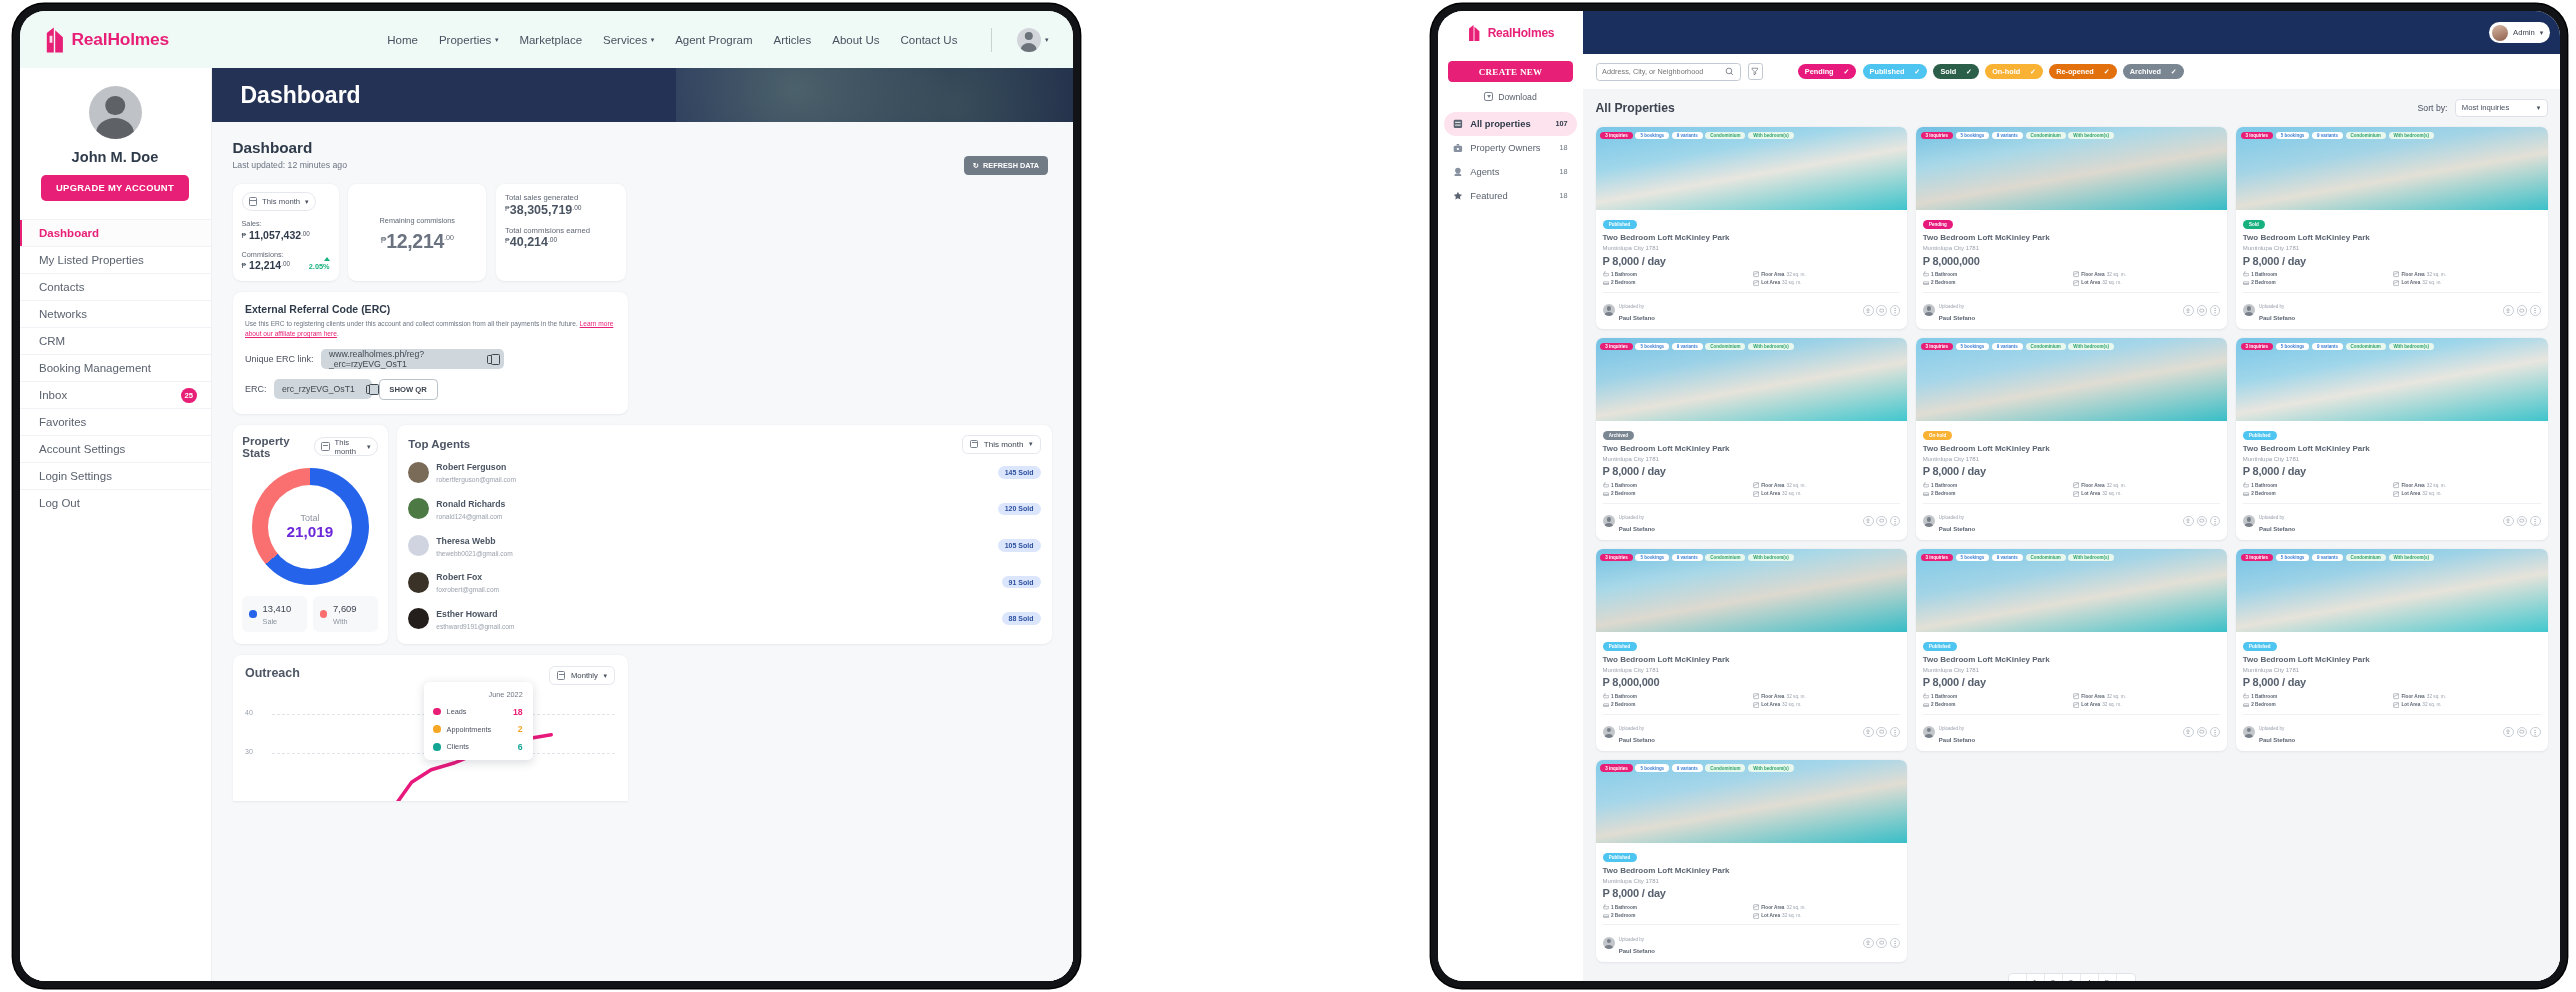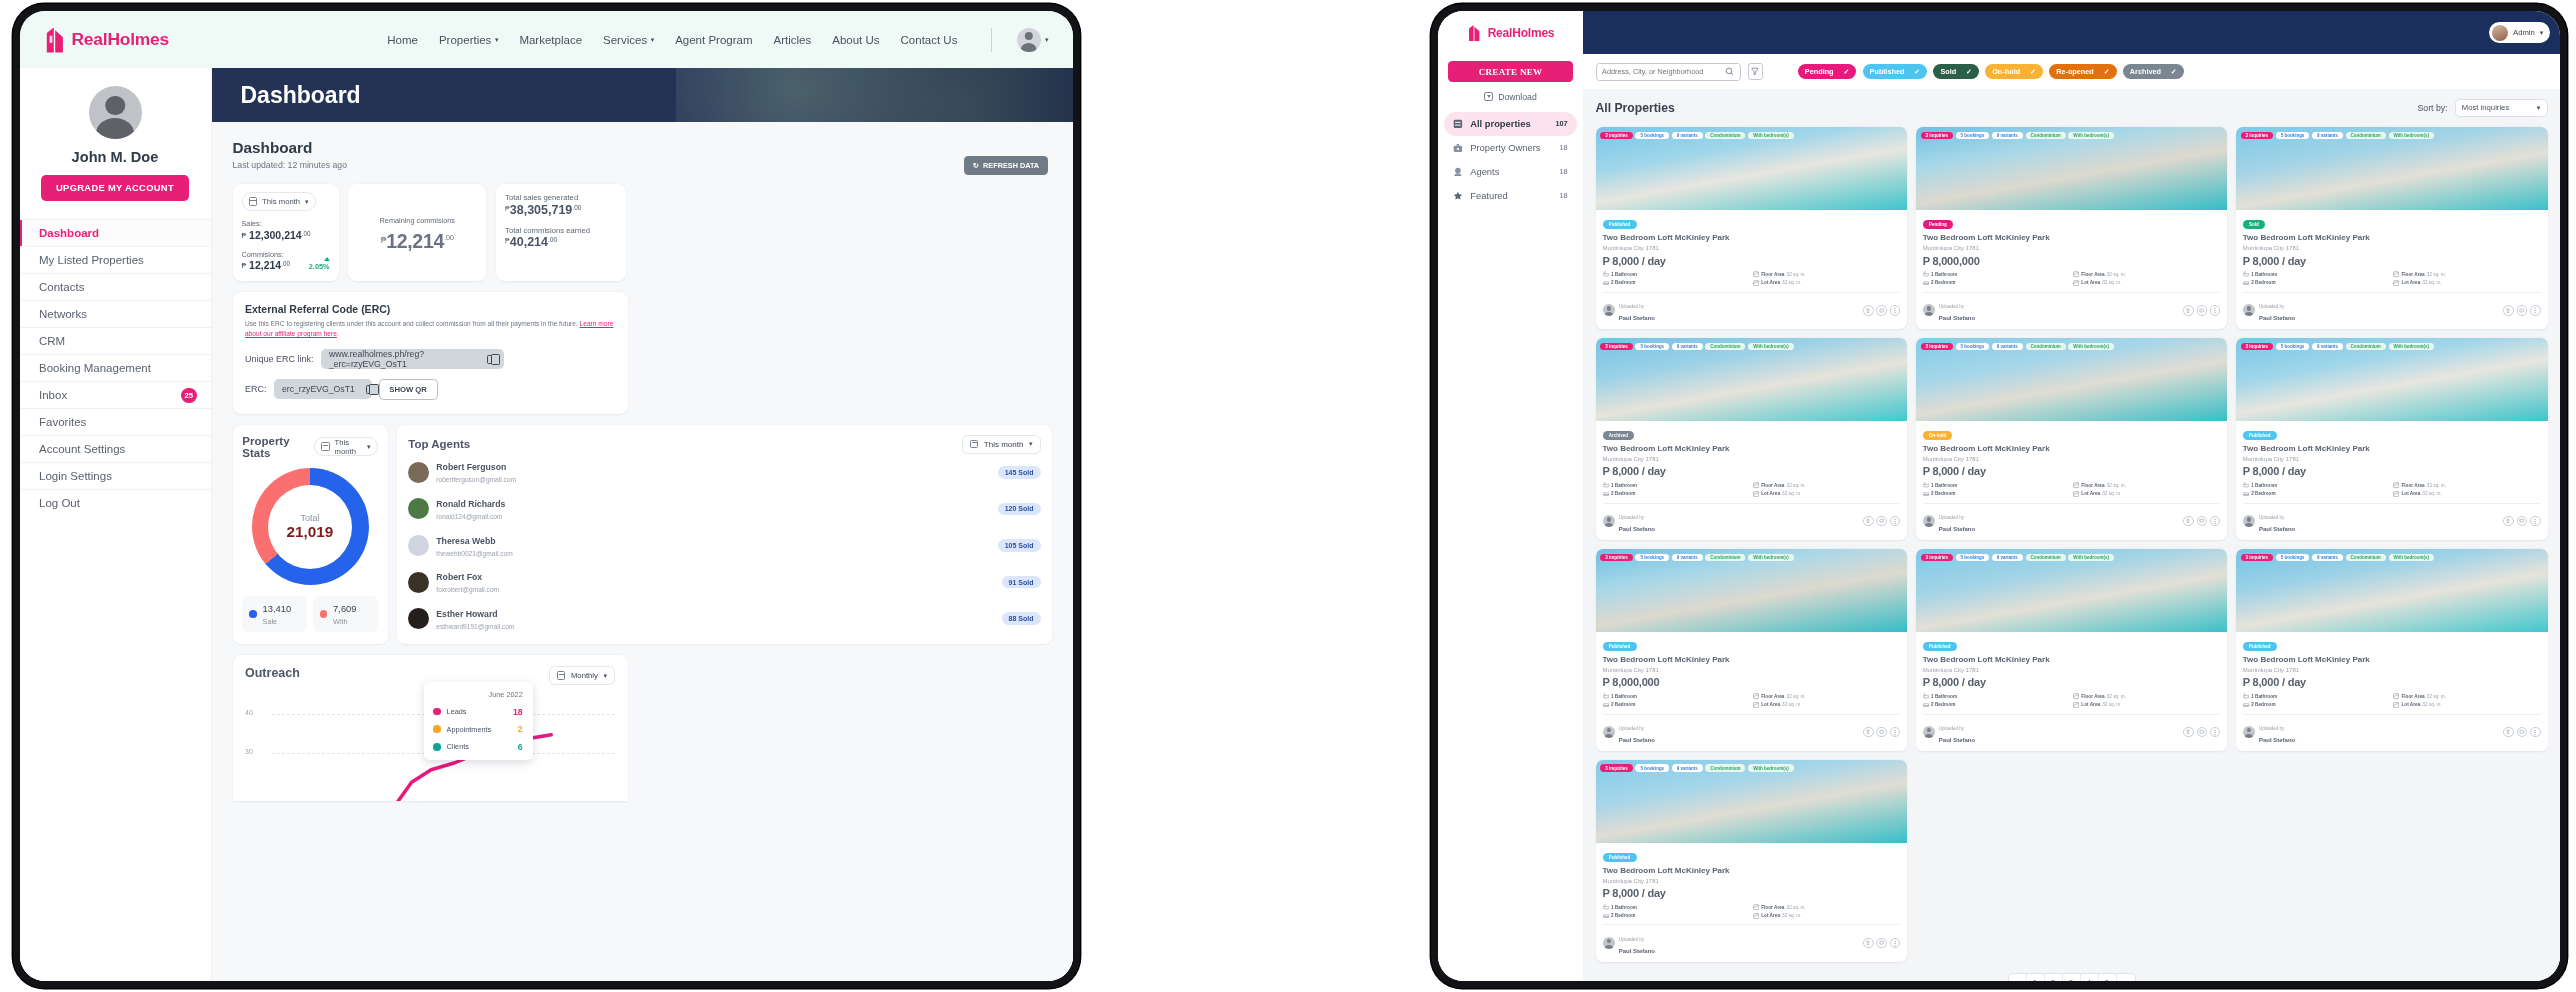--- a/index.html
+++ b/index.html
@@ -94,21 +94,21 @@
 
   .two-col { display: flex; gap: 9.8px; margin-top: 11px; }
   .ps-card { width: 155px; background:#fff; border-radius: 8.4px; padding: 9.8px 9.8px 8.4px; box-shadow: 0 0.7px 2.1px rgba(30,40,60,.07);}
   .ps-head { display:flex; align-items:center; gap:7px; }
   .ps-title { font-size: 11.5px; font-weight: 700; color: #4e5665; }
   .donut-wrap { position: relative; width: 117px; height: 117px; margin: 9.8px auto 0; }
   .donut { width:100%; height:100%; border-radius:50%;
      background: conic-gradient(#2563eb 0deg 230deg, #fa7070 230deg 360deg); }
   .donut-hole { position:absolute; left:50%; top:50%; transform:translate(-50%,-50%); width: 84px; height: 84px; background:#fff; border-radius:50%; display:flex; flex-direction:column; align-items:center; justify-content:center;}
   .donut-hole .t { font-size: 9px; color: #8d949f; }
-  .donut-hole .v { font-size: 15.3px; font-weight: 700; color: #7f1d1d; }
+  .donut-hole .v { font-size: 15.3px; font-weight: 700; color: #6d28d9; }
   .legend-row { display:flex; gap:5.6px; margin-top: 11px; }
   .legend-box { flex:1; background:#f7f8fa; border-radius:5.6px; padding: 5.6px 7px; display:flex; align-items:center; gap:5.6px;}
   .dot { width:7.7px; height:7.7px; border-radius:50%; flex-shrink:0;}
   .legend-v { font-size: 9.4px; color:#3c434f; }
   .legend-l { font-size: 7.3px; color:#8d949f; }
 
   .ta-card { flex: 1; background:#fff; border-radius:8.4px; padding: 9.8px 11px 7px; box-shadow: 0 0.7px 2.1px rgba(30,40,60,.07); }
   .ta-head { display:flex; align-items:center; justify-content:space-between; }
   .ta-title { font-size:11.5px; font-weight:700; color:#4e5665; }
   .ta-sel { border:0.7px solid #e4e7ec; border-radius:5.6px; height:19.5px; display:flex; align-items:center; gap:5.6px; padding:0 7px; font-size:8px; color:#3c434f; cursor:pointer;}
@@ -326,21 +326,21 @@
           <div class="cards-row">
             <div class="card kcard1">
               <div class="pill-sel">
                 <span class="cal-ico"></span>
                 <span>This month</span>
                 <span class="caret">▾</span>
               </div>
               <div class="mini-label">Sales:</div>
               <div class="amt">
                 <span class="peso">₱</span>
-                <span>12,300,214</span><span class="cents">.00</span>
+                <span>11,057,432</span><span class="cents">.00</span>
               </div>
               <div class="pct-wrap">
                 <div>
                   <div class="mini-label">Commisions:</div>
                   <div class="amt">
                     <span class="peso">₱</span>
                     <span>12,214</span><span class="cents">.00</span>
                   </div>
                 </div>
                 <div>

